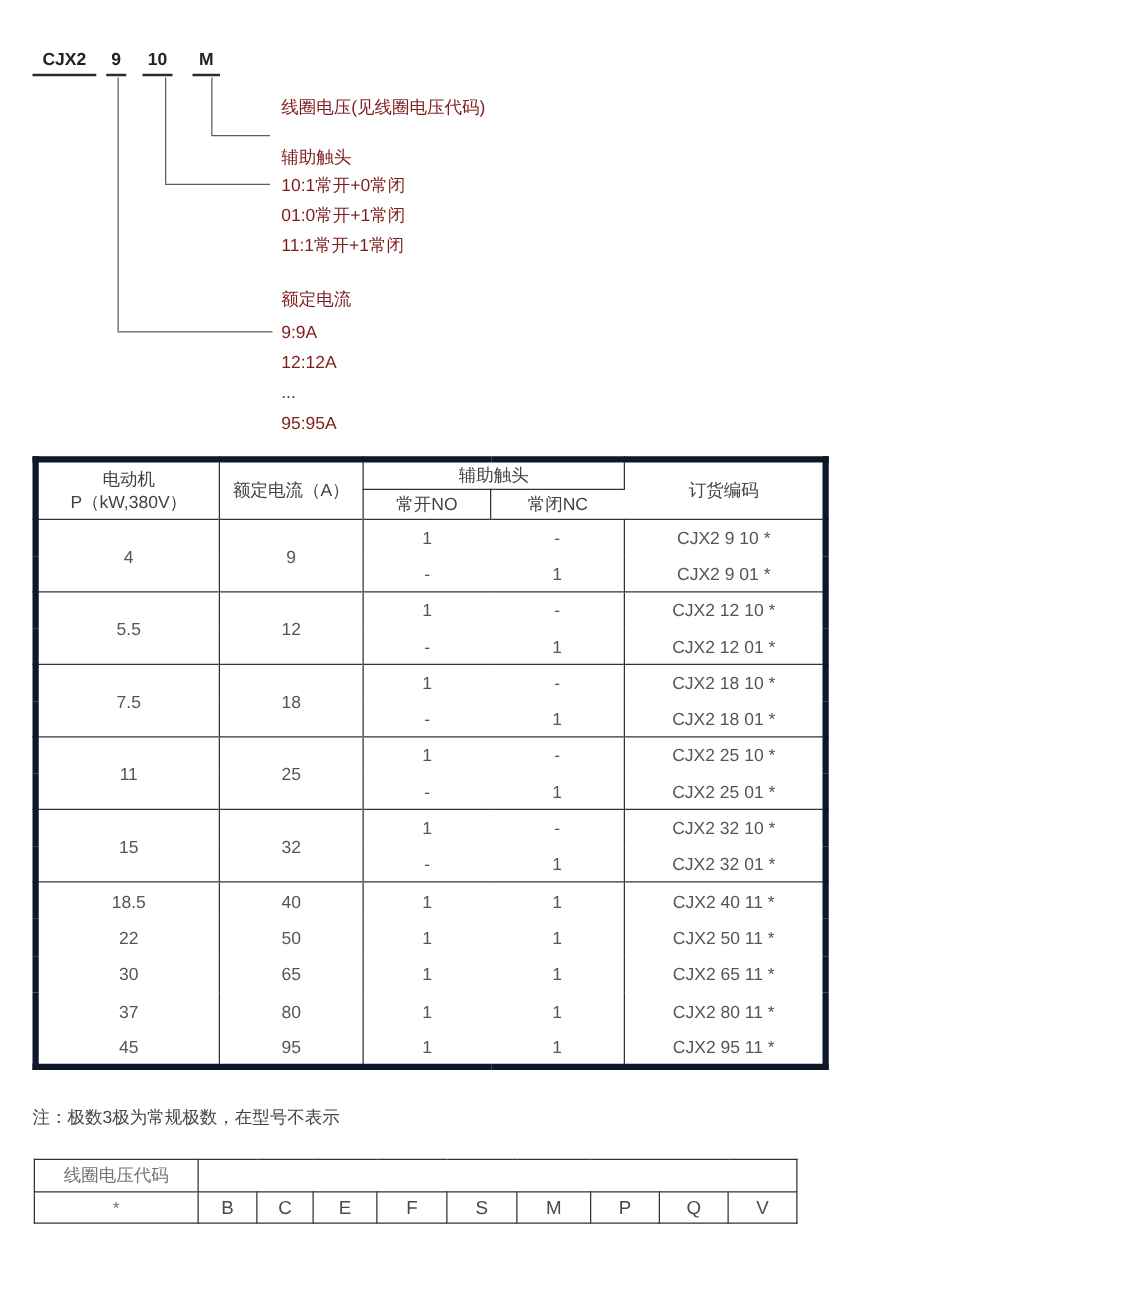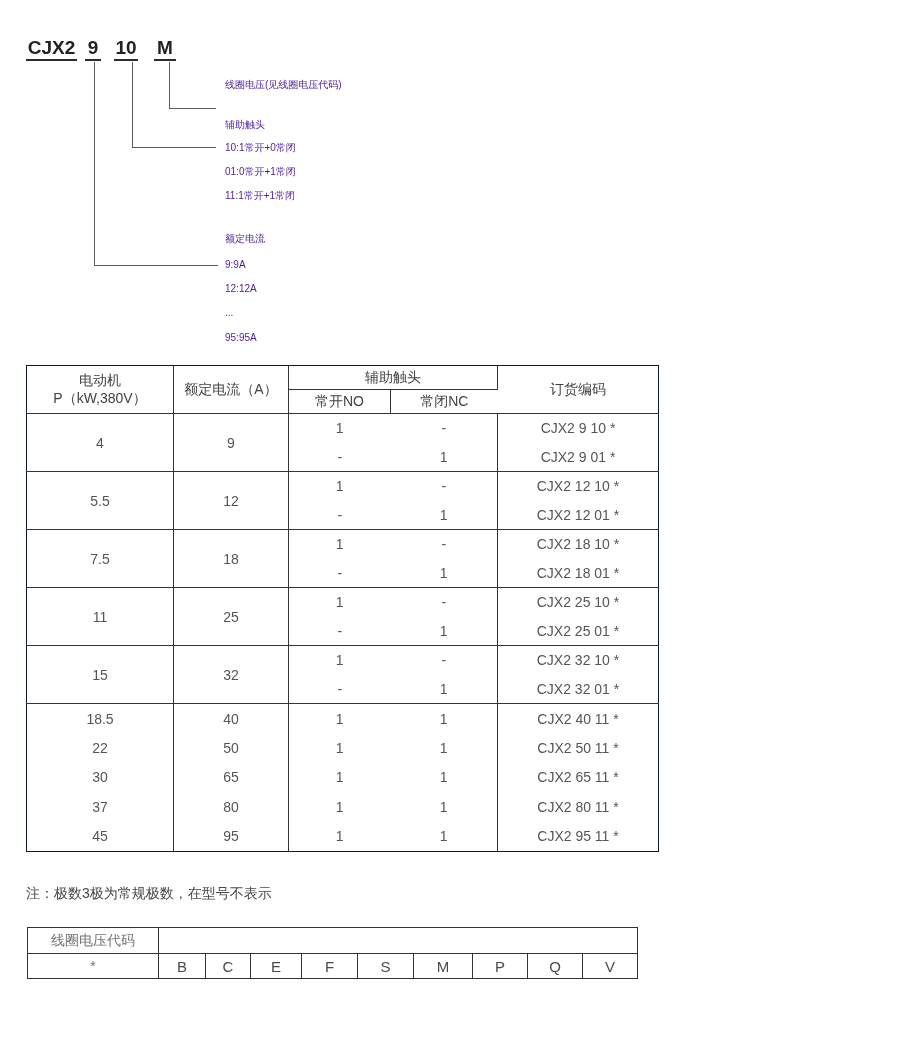--- a/index.html
+++ b/index.html
@@ -1,28 +1,28 @@
 <!DOCTYPE html>
 <html><head>
 <meta charset="utf-8">
 <style>
   html,body{margin:0;padding:0;background:#fff;}
   .page{position:relative;width:900px;height:1049px;background:#ffffff;overflow:hidden;
         font-family:"Liberation Sans","DejaVu Sans",sans-serif;color:#4a4a4a;}
 
   
   .tok{position:absolute;top:37px;height:22px;border-bottom:2px solid #2b2b2b;
-       font-size:19px;font-weight:bold;color:#222;text-align:center;line-height:21px;white-space:nowrap;}
+       font-size:14px;font-weight:bold;color:#222;text-align:center;line-height:21px;white-space:nowrap;}
   .ln{position:absolute;background:#5d5d5d;}
-  .dlabel{position:absolute;left:225px;height:20px;line-height:20px;font-size:10px;
-          color:#4c1d95;white-space:nowrap;}
+  .dlabel{position:absolute;left:225px;height:20px;line-height:20px;font-size:14px;
+          color:#7f1d1d;white-space:nowrap;}
 
   
   .mt{position:absolute;left:26px;top:365px;border-collapse:collapse;table-layout:fixed;
-      width:632px;text-align:center;font-size:14px;color:#555;border:1px solid #0f172a;}
+      width:632px;text-align:center;font-size:14px;color:#555;border:5px solid #0f172a;}
   .mt th{font-weight:normal;color:#424242;padding:0;}
   .mt td{padding:0;}
   .br{border-right:1px solid #333;}
   .bt{border-top:1px solid #333;}
   .bb{border-bottom:1px solid #333;}
   .r24{height:24px;}
   .r29{height:29px;}
   .rlg{height:29.6px;}
 
   

